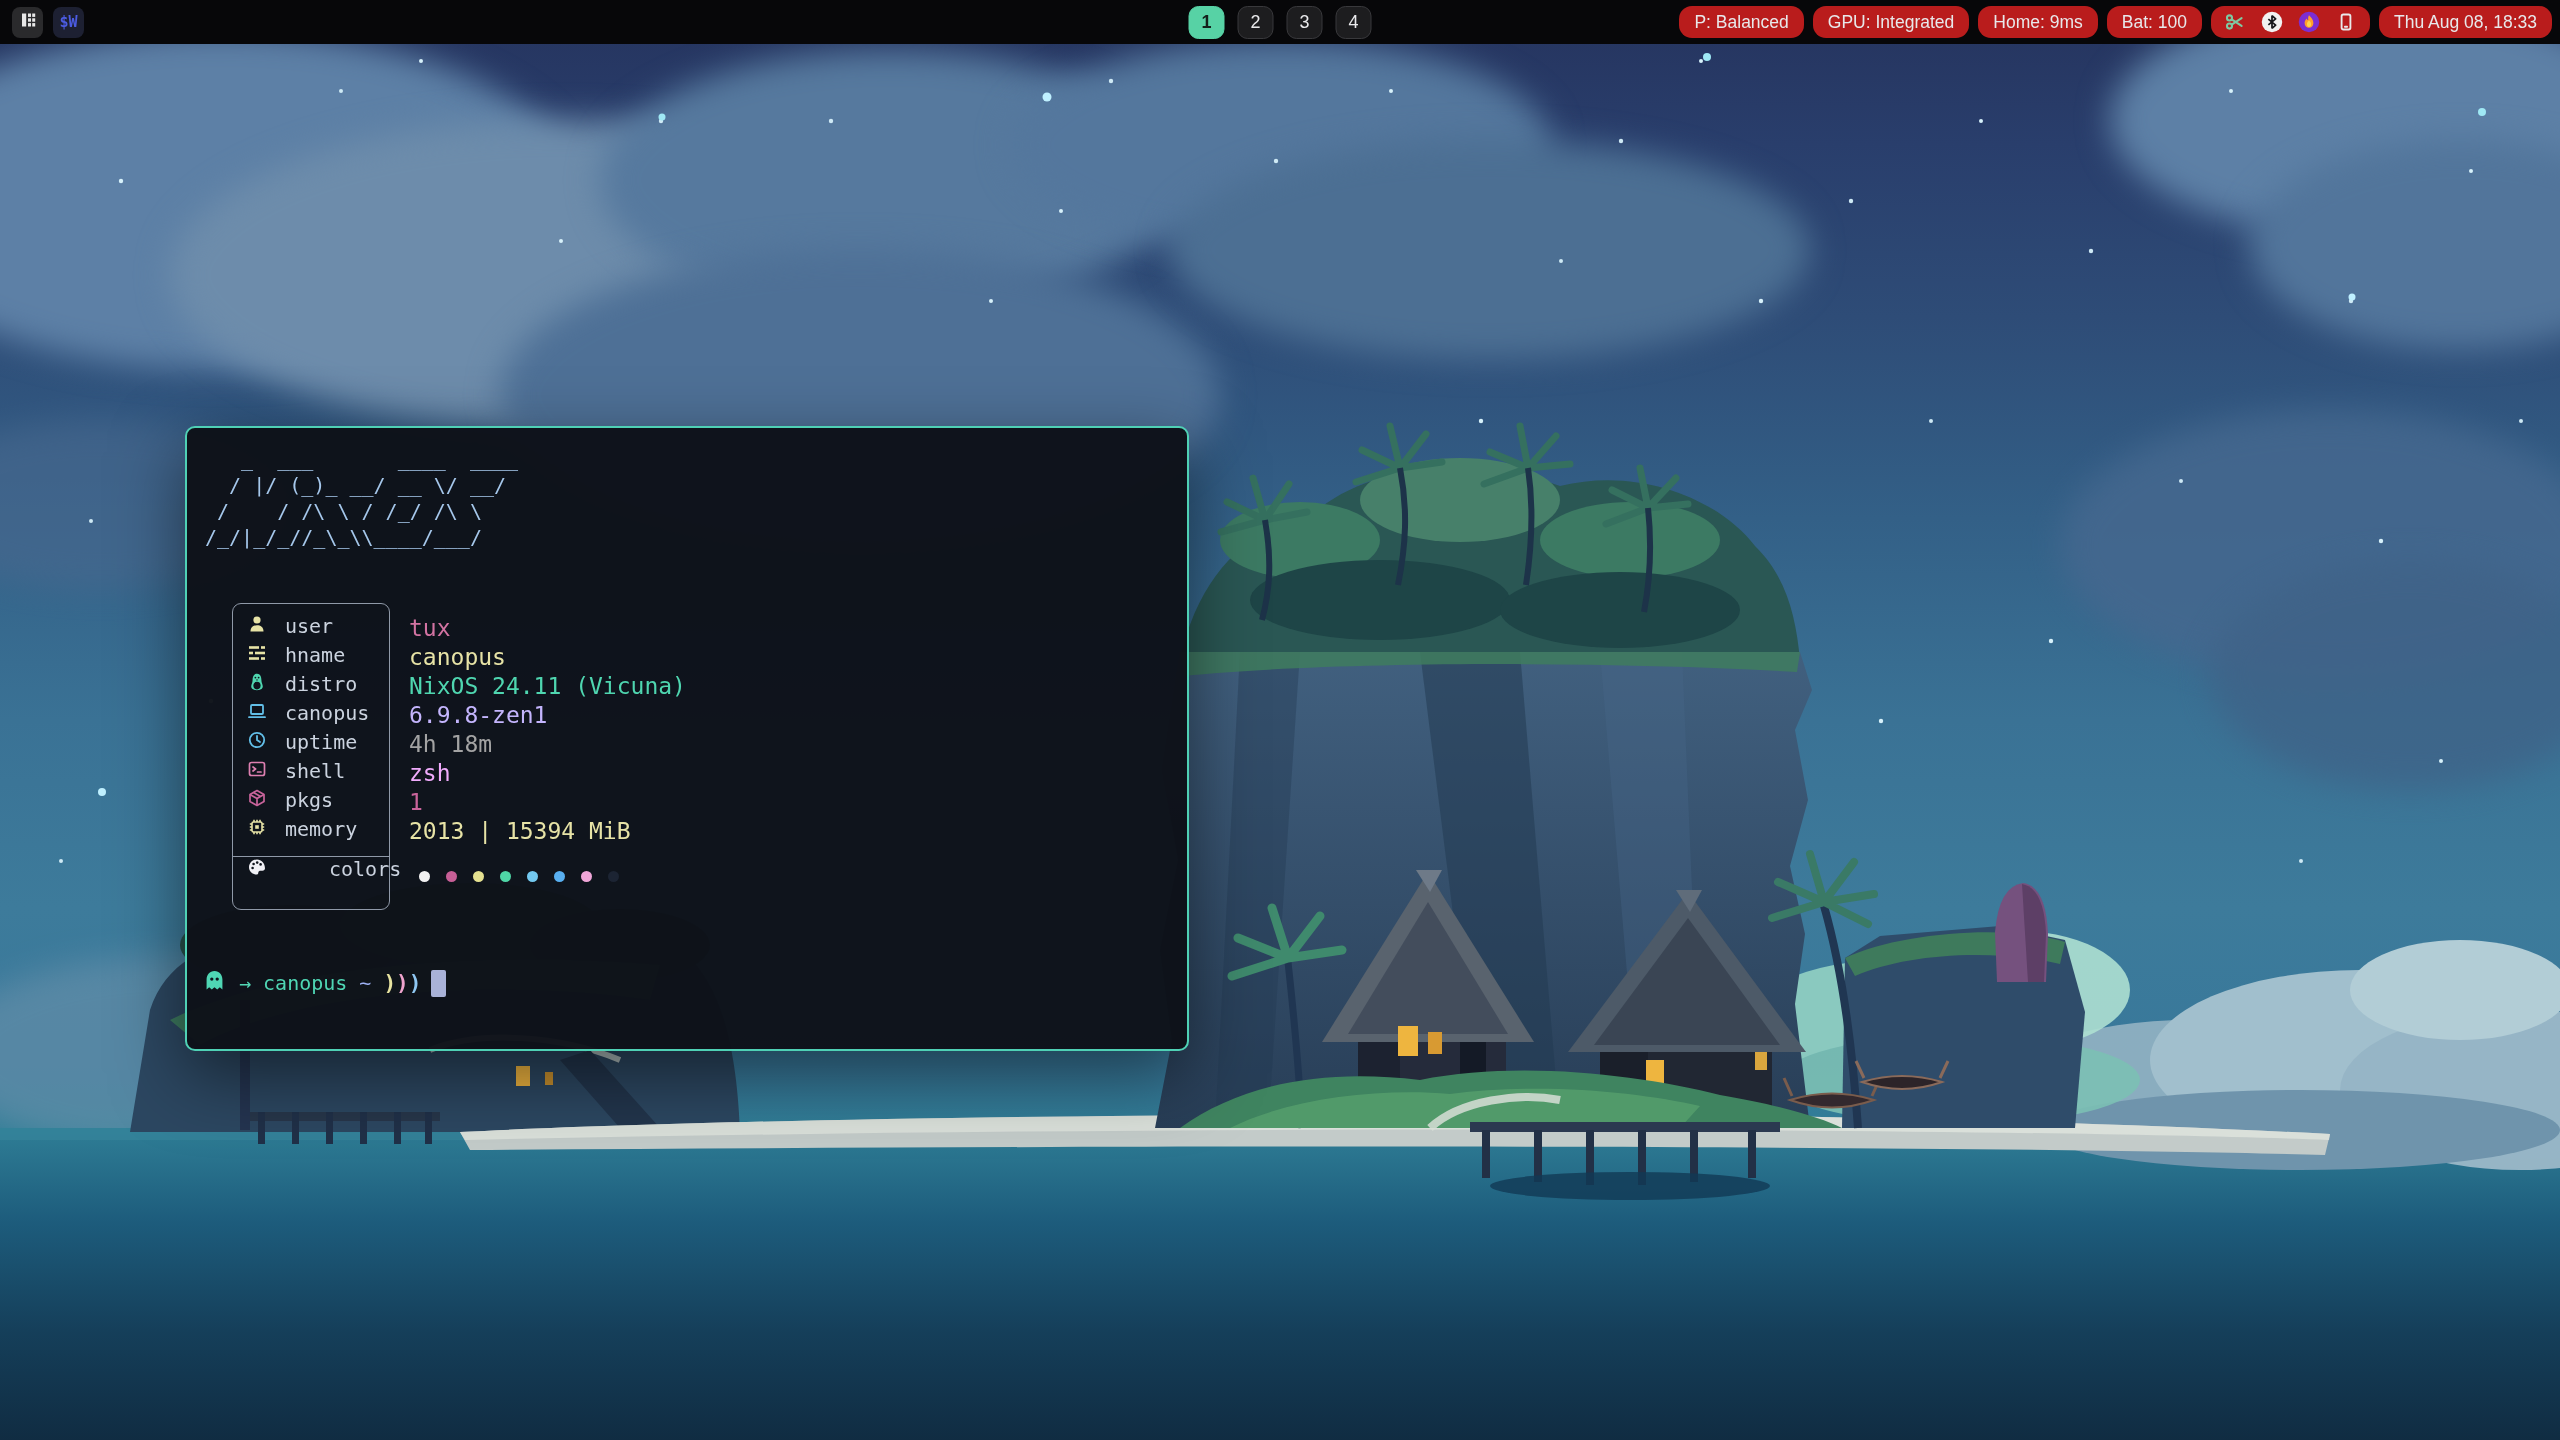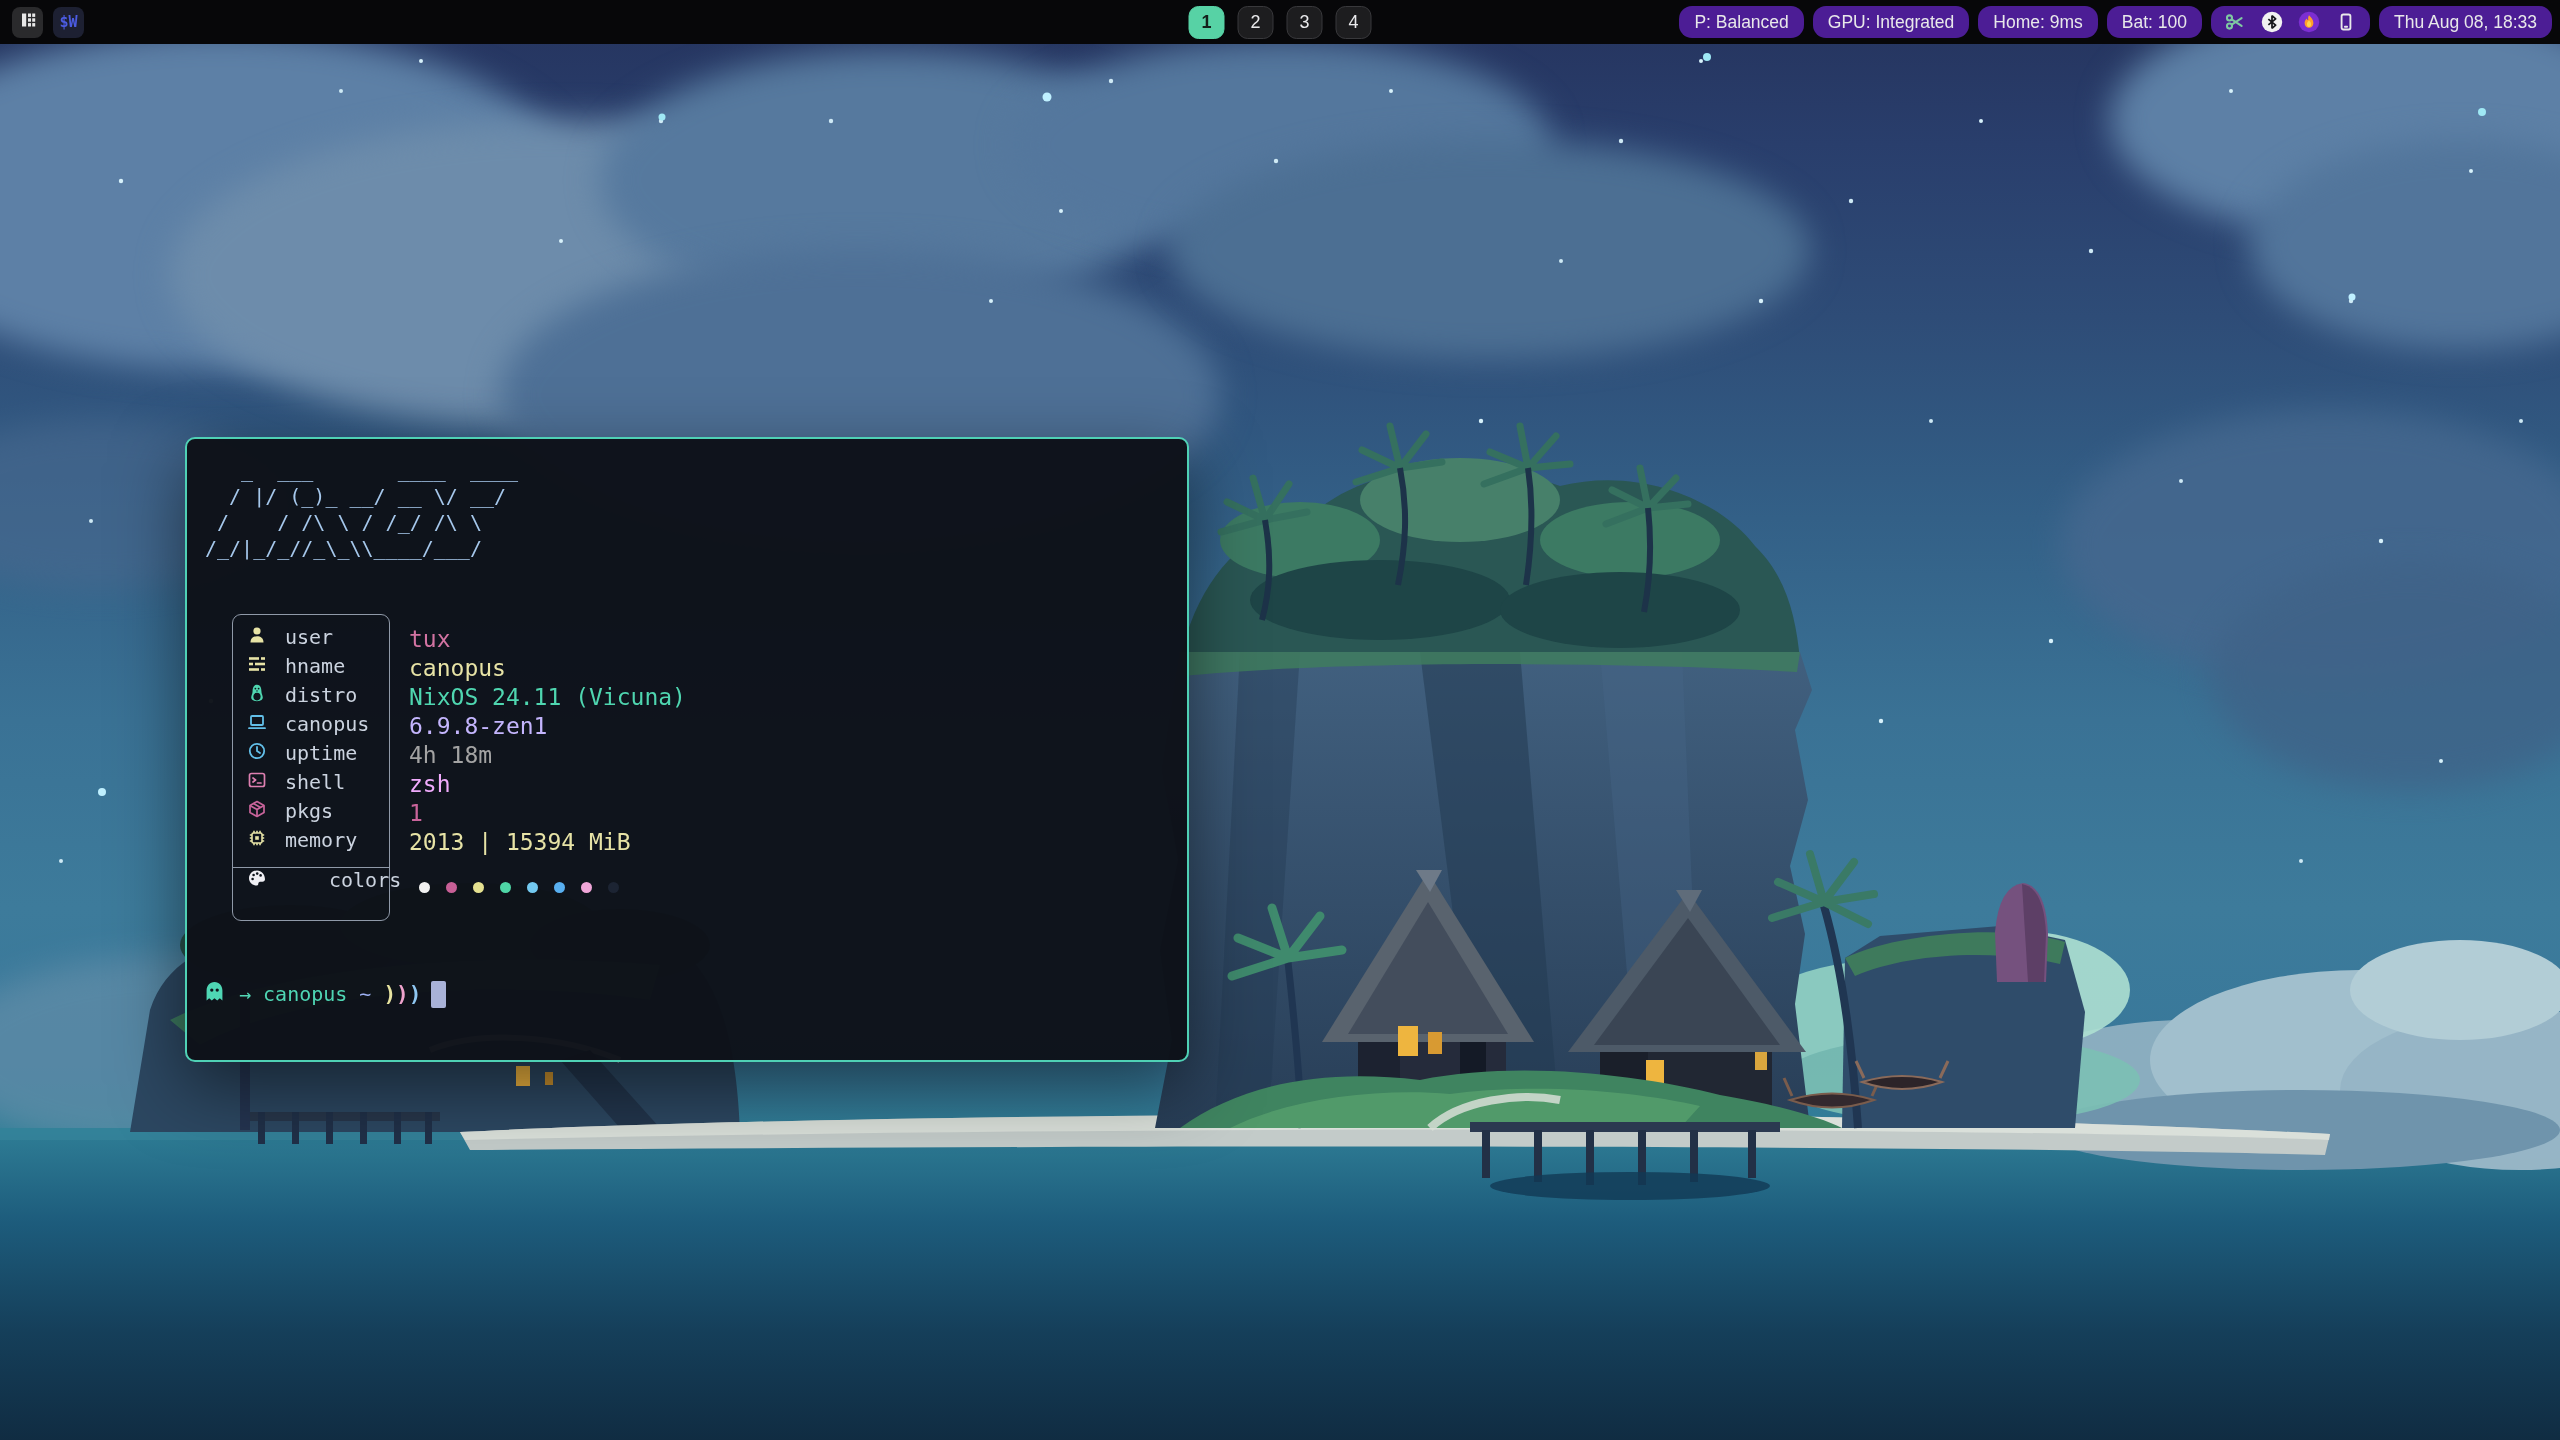--- a/index.html
+++ b/index.html
@@ -13,21 +13,21 @@
   .icon-btn{width:31px;height:31px;border-radius:8px;display:flex;align-items:center;justify-content:center;}
   .icon-btn.grid{background:#2a2a2c;}
   .icon-btn.logo{background:#1d2032;color:#4c5ce2;font-family:"DejaVu Sans Mono",monospace;
     font-weight:bold;font-size:15px;}
   .bar-center{position:absolute;left:50%;top:0;transform:translateX(-50%);height:44px;
     display:flex;align-items:center;gap:13px;}
   .ws{width:36px;height:33px;border-radius:10px;display:flex;align-items:center;justify-content:center;
     font-size:18px;color:#e9e9eb;background:#1d1d1f;border:1px solid #39393c;box-sizing:border-box;}
   .ws.active{background:#57d2a5;border-color:#57d2a5;color:#14201b;font-weight:bold;}
   .bar-right{position:absolute;right:8px;top:0;height:44px;display:flex;align-items:center;gap:9px;}
-  .pill{height:32px;background:#4c1d95;border-radius:13px;display:flex;align-items:center;
+  .pill{height:32px;background:#b91c1c;border-radius:13px;display:flex;align-items:center;
     padding:0 15px;color:#e8e8ea;font-size:17.5px;white-space:nowrap;}
   .pill.tray{gap:15px;padding:0 13px;}
   .tray-ic{width:22px;height:22px;display:flex;align-items:center;justify-content:center;}
 
   
   .wallpaper{position:absolute;left:0;top:0;width:2560px;height:1440px;
     background:linear-gradient(180deg,#25335d 0%,#293e6c 10%,#2e4c77 22%,#336087 36%,
       #3a7295 50%,#3d7b9b 63%,#38789a 74%,#2f7e96 79%,#2f7e96 100%);}
   .cloud{position:absolute;border-radius:50%;filter:blur(16px);}
   .c1{left:-140px;top:30px;width:720px;height:340px;background:#5d80a6;}
@@ -62,21 +62,21 @@
   .sea-sparkles{position:absolute;left:0;top:0;width:3px;height:3px;border-radius:1px;opacity:.85;
     box-shadow:600px 1260px 0 1px #8adcec,640px 1300px 0 1px #79cfe2,870px 1230px 0 1px #8adcec,
     900px 1340px 0 1px #79cfe2,1060px 1270px 0 1px #8adcec,1395px 1250px 0 1px #8adcec,
     1420px 1300px 0 1px #79cfe2,1430px 1360px 0 1px #8adcec,1405px 1210px 0 1px #79cfe2,
     1450px 1415px 0 1px #8adcec,1720px 1240px 0 1px #79cfe2,1760px 1300px 0 1px #8adcec,
     1790px 1190px 0 1px #79cfe2,2100px 1270px 0 1px #8adcec,2080px 1210px 0 1px #79cfe2,
     1310px 1390px 0 1px #8adcec,760px 1380px 0 1px #79cfe2,520px 1350px 0 1px #8adcec;}
   .scene{position:absolute;left:0;top:0;z-index:2;}
 
   
-  .terminal{position:absolute;left:185px;top:437px;width:1004px;height:625px;z-index:10;
+  .terminal{position:absolute;left:185px;top:426px;width:1004px;height:625px;z-index:10;
     background:rgba(13,17,24,0.97);border:2px solid #4fd1b5;border-radius:10px;box-sizing:border-box;
     box-shadow:0 24px 70px rgba(0,0,0,.5);
     font-family:"DejaVu Sans Mono","Liberation Mono",monospace;}
   .ascii{position:absolute;left:18px;top:18px;margin:0;font-size:20px;line-height:26px;
     color:#a6c8ec;white-space:pre;font-family:inherit;}
   .fetch{position:absolute;left:45px;top:175px;display:flex;align-items:flex-start;}
   .fetch-box{width:158px;border:1px solid #8f99a8;border-radius:9px;box-sizing:border-box;}
   .fetch-rows{padding:10px 0 5px 0;}
   .frow{height:29px;display:flex;align-items:flex-start;padding-left:14px;}
   .frow .ric{width:22px;height:20px;flex:none;display:flex;align-items:center;}

